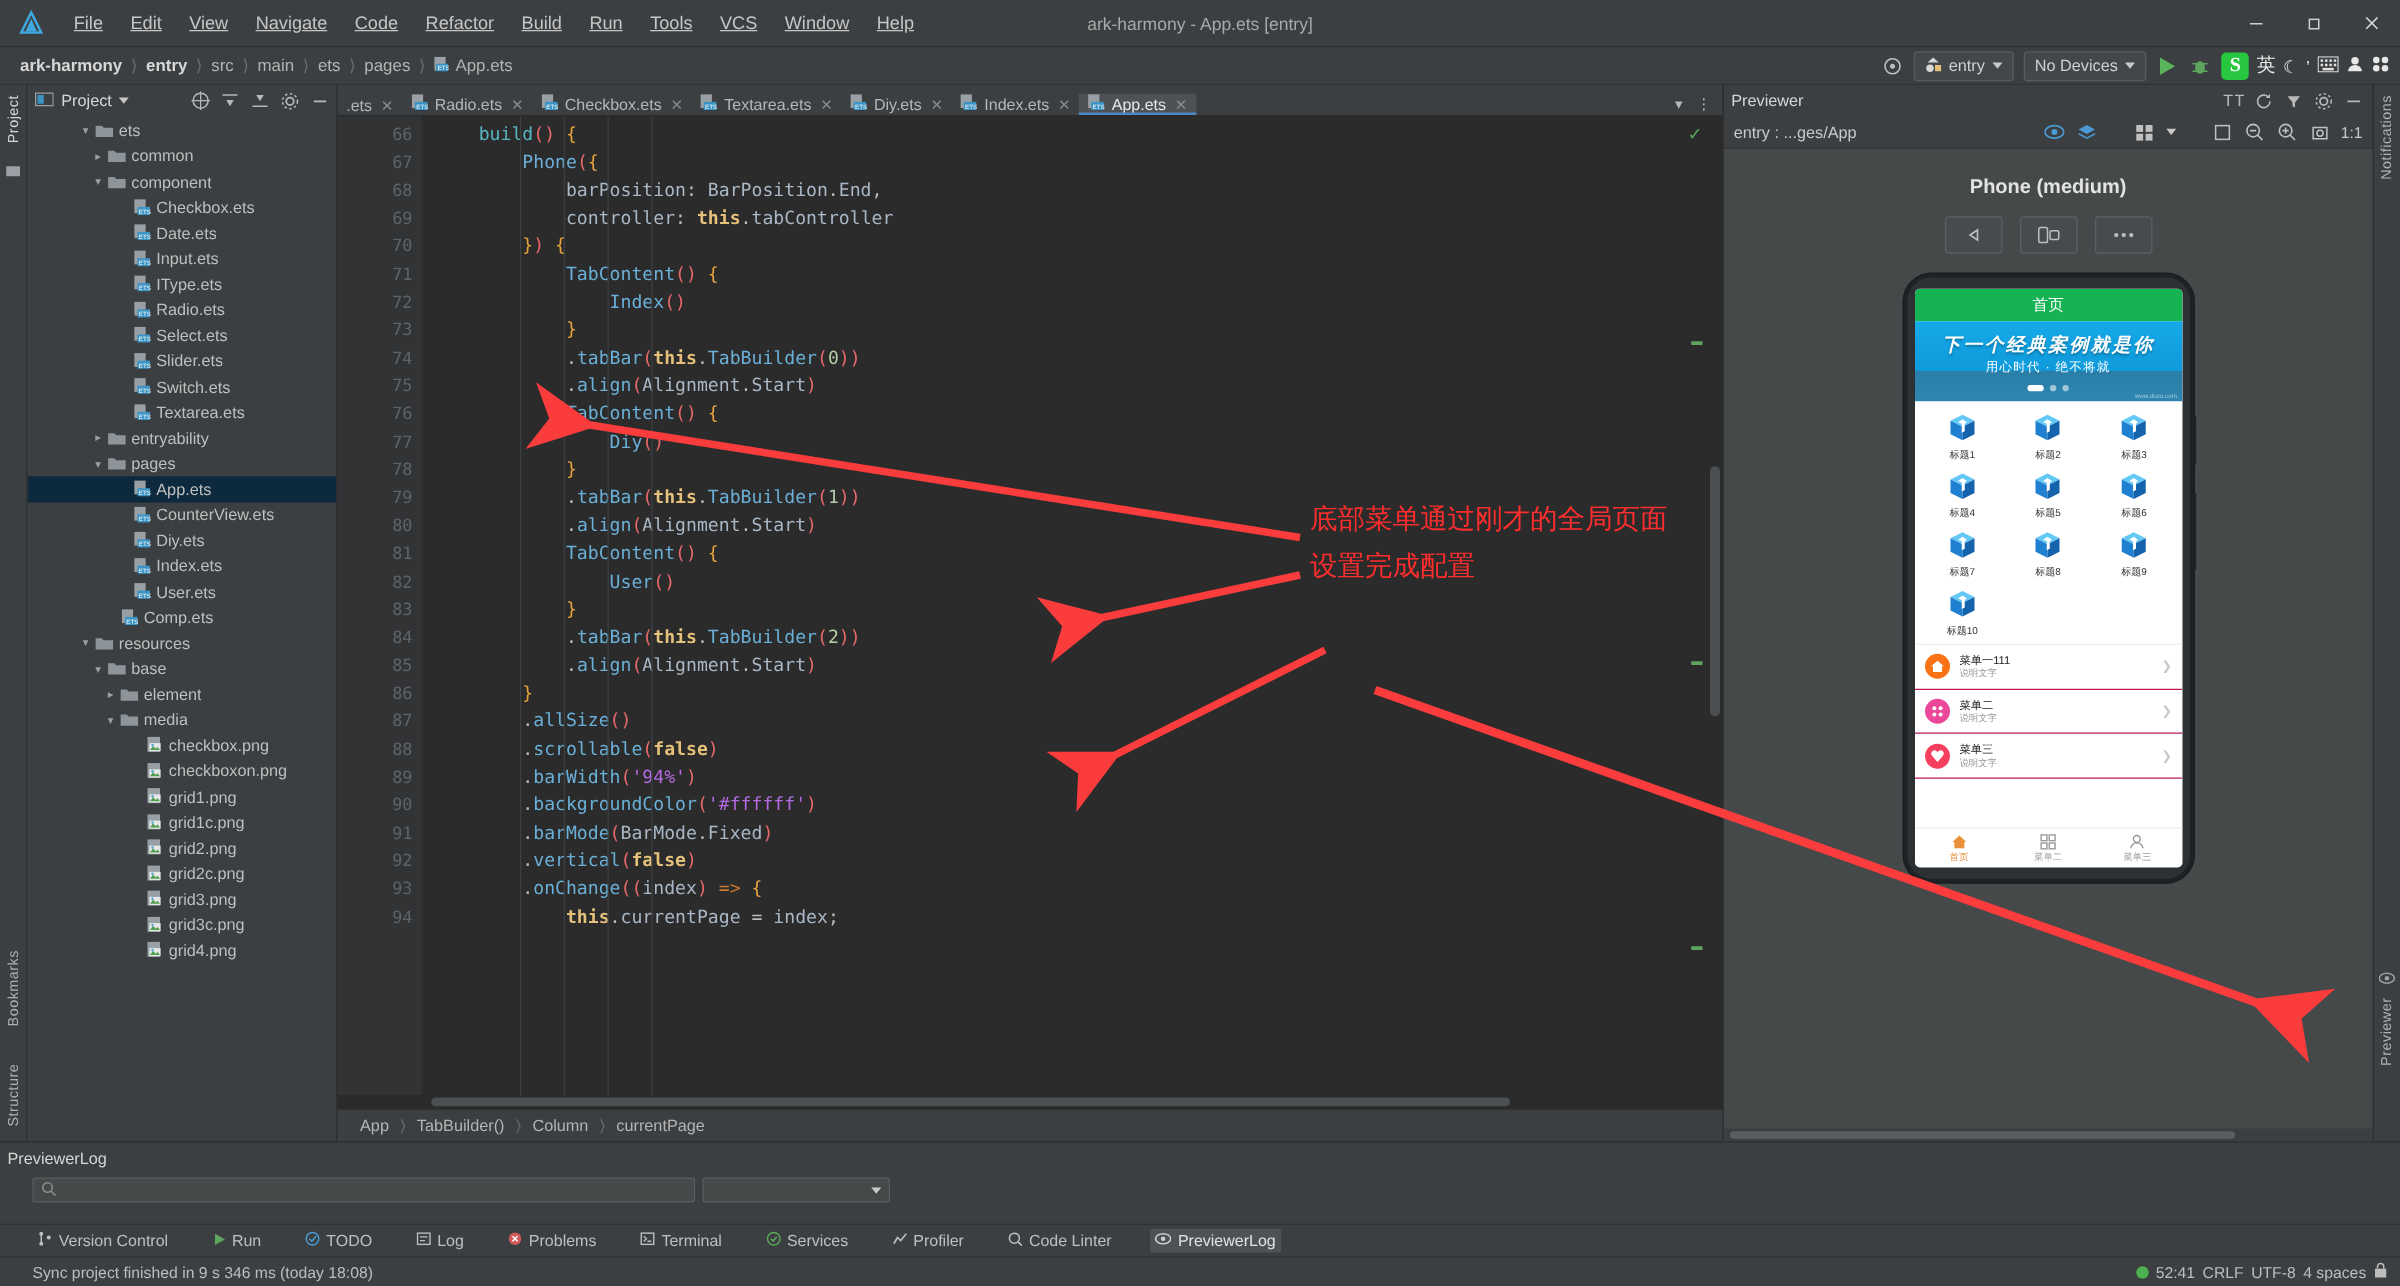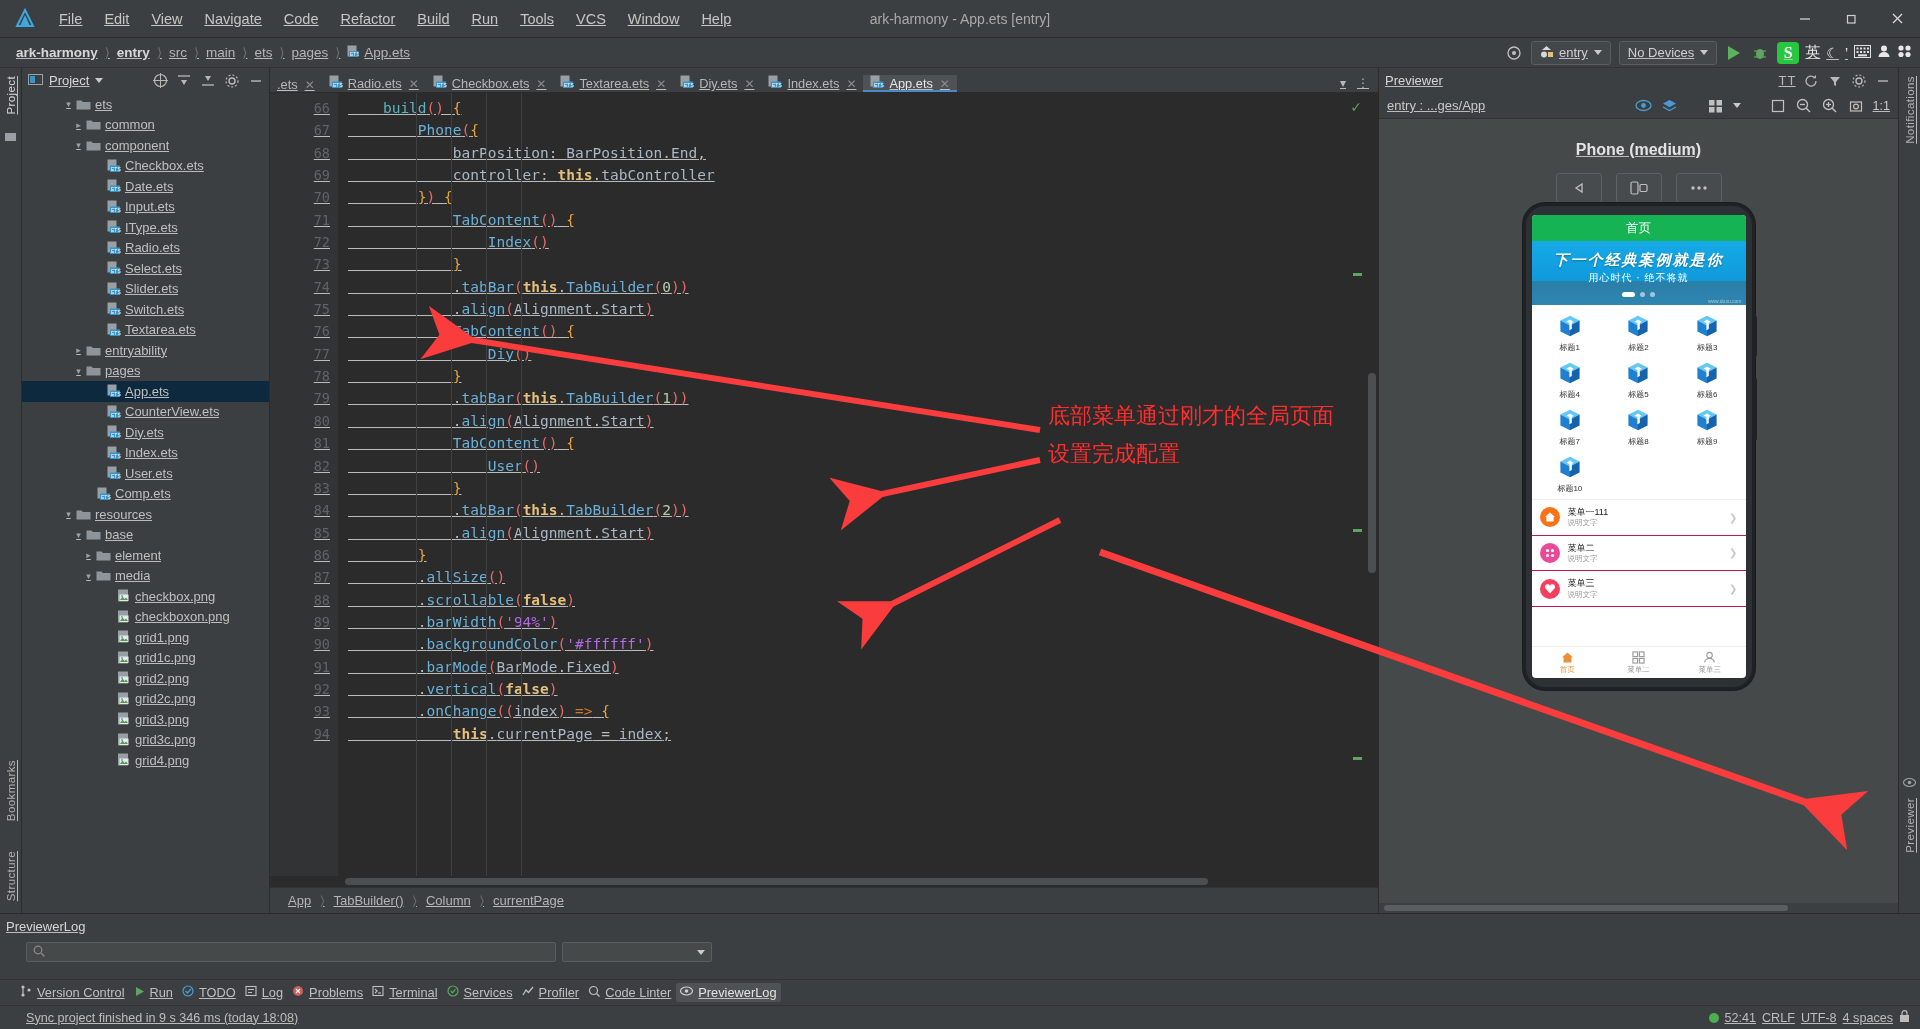--- a/index.html
+++ b/index.html
@@ -4,21 +4,21 @@
 <style>
   * { box-sizing: border-box; margin:0; padding:0; }
   html,body { width:1920px; height:1029px; overflow:hidden; }
   body {
     font-family: "Liberation Sans", sans-serif;
     background:#3c3f41;
     color:#bbbbbb;
     font-size:13px;
     -webkit-font-smoothing:antialiased;
   }
-  .app { position:relative; width:1920px; height:1029px; display:flex; flex-direction:column;text-decoration:underline; }
+  .app { position:relative; width:1920px; height:1029px; display:flex; flex-direction:column; }
 
   
   .menubar {
     height:38px; background:#3c3f41; display:flex; align-items:center;
     border-bottom:1px solid #2b2b2b; flex:0 0 38px; position:relative;
   }
   .logo-ico {
     width:26px; height:26px; margin:0 10px 0 12px; position:relative;
   }
   .logo-ico svg { display:block; }
@@ -174,21 +174,21 @@
     height:26px; flex:0 0 26px; display:flex;align-items:center;gap:8px;padding:0 8px;
     border-bottom:1px solid #323232; font-size:13px; color:#c9c9c9;
   }
   .prev-sub .sp { flex:1; }
   .prev-stage { flex:1 1 auto; background:#45494a; position:relative; overflow:hidden;
                 display:flex;flex-direction:column;align-items:center; min-height:0;}
   .dev-name{margin-top:22px;font-size:16px;color:#e3e3e3;font-weight:bold;}
   .dev-tools{margin-top:14px;display:flex;gap:14px;align-items:center;}
   .dev-btn{width:46px;height:30px;border:1px solid #5d6163;border-radius:3px;display:flex;align-items:center;justify-content:center;color:#bfbfbf;font-size:13px;background:#474b4d;}
   .phone{
-    width:232px;height:487px;background:#2e3133;border-radius:22px;
+    margin-top:16px;width:232px;height:487px;background:#2e3133;border-radius:22px;
     border:3px solid #1f2224; position:relative; box-shadow:0 0 0 1px #1a1c1e;
   }
   .phone::after{content:"";position:absolute;right:-5px;top:110px;width:3px;height:40px;background:#1f2224;border-radius:2px;}
   .phone::before{content:"";position:absolute;right:-5px;top:172px;width:3px;height:62px;background:#1f2224;border-radius:2px;}
   .screen{position:absolute;left:6px;right:6px;top:9px;bottom:9px;background:#ffffff;overflow:hidden;border-radius:4px;display:flex;flex-direction:column;}
   .ph-top{height:26px;background:#16b355;color:#fff;display:flex;align-items:center;justify-content:center;font-size:12.5px;flex:0 0 26px;}
   .ph-banner{height:64px;flex:0 0 64px;background:linear-gradient(180deg,#16a9e8 0%,#0f9adb 62%,#2a7ea8 62%,#2e86b0 100%);position:relative;overflow:hidden;}
   .ph-banner .bigtxt{position:absolute;left:0;right:0;top:10px;text-align:center;color:#fff;font-family:"Liberation Serif",serif;font-style:italic;font-weight:bold;font-size:15px;letter-spacing:2px;text-shadow:0 1px 2px rgba(0,0,0,.3);}
   .ph-banner .subtxt{position:absolute;left:0;right:0;top:30px;text-align:center;color:#fff;font-size:10px;letter-spacing:1px;}
   .dots{position:absolute;left:0;right:0;bottom:8px;display:flex;justify-content:center;gap:5px;align-items:center;}
@@ -227,21 +227,21 @@
     display:flex;flex-direction:column;
   }
   .log-head{height:25px;flex:0 0 25px;display:flex;align-items:center;padding:0 6px;gap:8px;font-size:13px;color:#d6d6d6;}
   .log-body{flex:1;display:flex;align-items:flex-start;padding:3px 26px;gap:6px;}
   .log-search{height:20px;width:530px;background:#45494a;border:1px solid #5a5d5f;border-radius:2px;display:flex;align-items:center;padding:0 6px;gap:5px;color:#8c8c8c;font-size:12px;}
   .log-filter{height:20px;width:150px;background:#45494a;border:1px solid #5a5d5f;border-radius:2px;display:flex;align-items:center;padding:0 6px;color:#a5a5a5;font-size:12px;}
 
   
   .toolwins{
     height:26px;flex:0 0 26px;background:#3c3f41;display:flex;align-items:center;
-    padding-left:16px;gap:1px;font-size:12.8px;color:#bfbfbf;border-top:1px solid #323232;
+    padding-left:26px;gap:27px;font-size:12.8px;color:#bfbfbf;border-top:1px solid #323232;
   }
   .twi{display:flex;align-items:center;gap:5px;padding:2px 4px;}
   .twi.active{background:#4e5254;border-radius:2px;color:#e2e2e2;}
   .statusbar{
     height:24px;flex:0 0 24px;background:#3c3f41;display:flex;align-items:center;
     padding:0 10px 0 26px;gap:14px;font-size:12.6px;color:#bdbdbd;border-top:1px solid #323232;
   }
   .sb-right{margin-left:auto;display:flex;align-items:center;gap:6px;}
   .green-dot{width:10px;height:10px;border-radius:50%;background:#4caf50;}
 </style>

